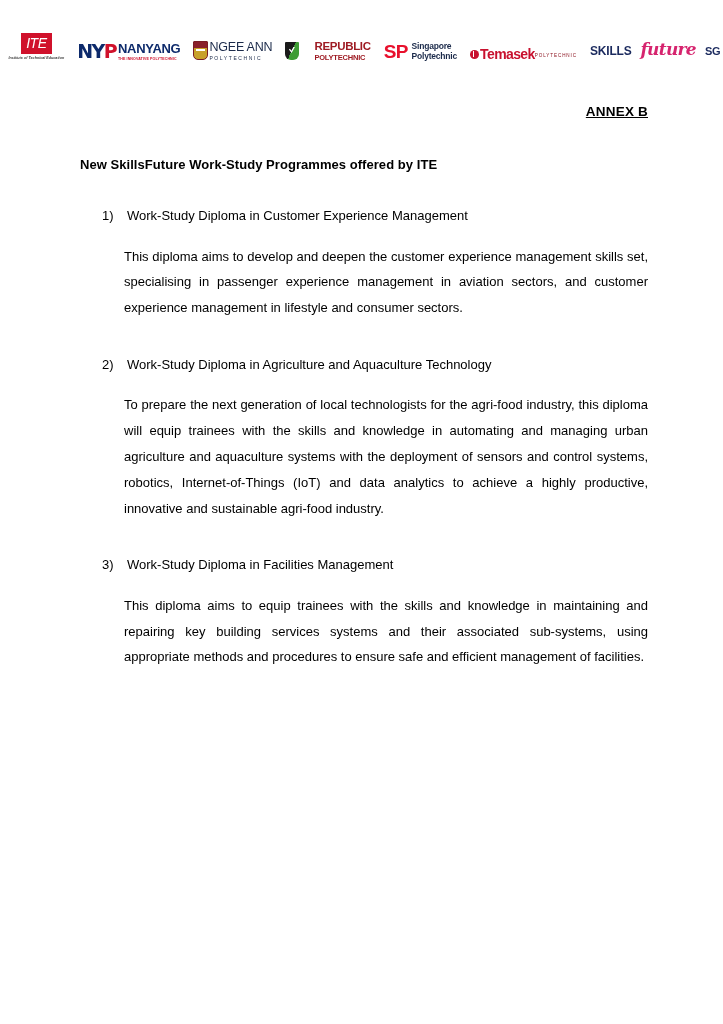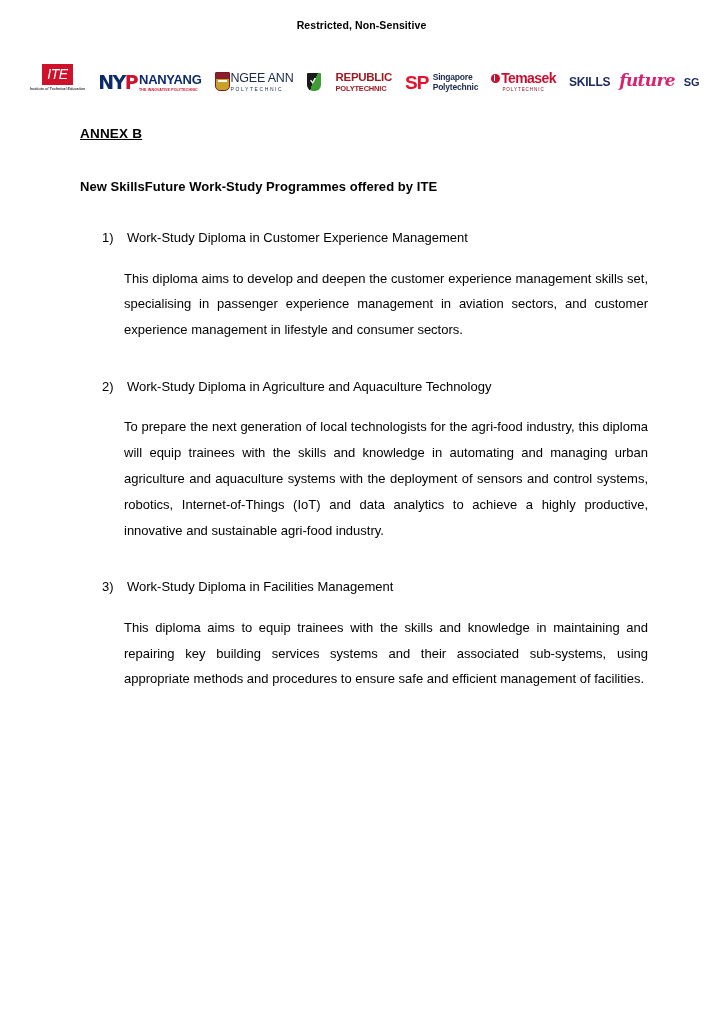--- a/index.html
+++ b/index.html
@@ -181,21 +181,21 @@
   .sp-text { display: flex; flex-direction: column; }
   .sp-l1, .sp-l2 {
     font-size: 8.5px;
     font-weight: bold;
     color: #1b2a4a;
     line-height: 1.08;
     letter-spacing: -0.2px;
   }
 
   
-  .logo-tp { flex-direction: column; align-items: center; }
+  .logo-tp { flex-direction: row; align-items: center; }
   .tp-row { display: flex; align-items: center; gap: 1px; }
   .tp-dot {
     width: 9px; height: 9px;
     border-radius: 50%;
     background: #c8102e;
     position: relative;
   }
   .tp-dot::after {
     content: "";
     position: absolute;
@@ -239,22 +239,22 @@
     color: #1b2a5e;
     letter-spacing: -0.2px;
   }
 
   
   .content {
     padding: 0 75px 0 80px;
   }
 
   .annex-row {
-    text-align: left;
-    margin-top: 32px;
+    text-align: right;
+    margin-top: 41px;
     padding-right: 0px;
   }
   .annex-label {
     font-size: 13.5px;
     font-weight: bold;
     text-decoration: underline;
     letter-spacing: 0.2px;
   }
 
   .doc-title {
@@ -295,21 +295,20 @@
     text-align: justify;
     margin-top: 18px;
     padding-left: 44px;
   }
 </style>
 </head>
 <body>
 
 <div class="page">
 
-  <div class="classification">Restricted, Non-Sensitive</div>
 
   <div class="logo-strip">
 
     <div class="logo logo-ite">
       <div class="ite-mark">ITE</div>
       <div class="ite-sub">Institute of Technical Education</div>
     </div>
 
     <div class="logo logo-nyp">
       <div class="nyp-mono">NY<span class="p">P</span></div>

